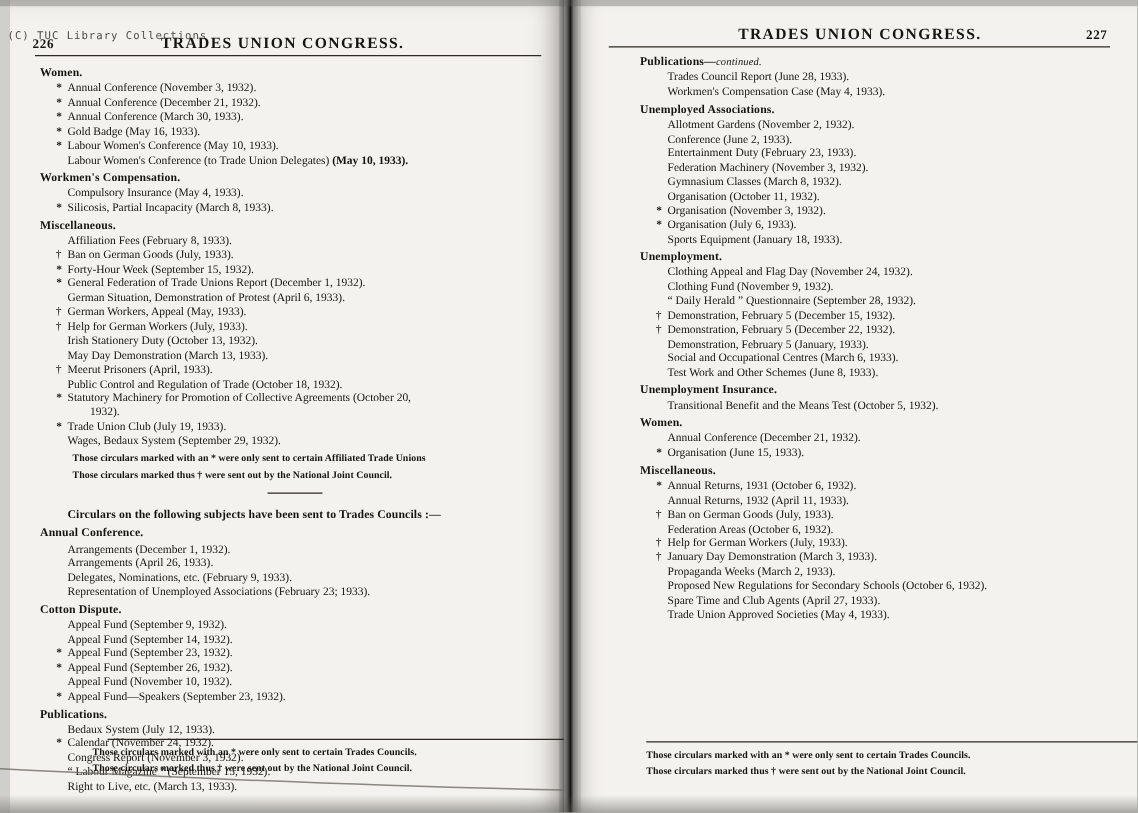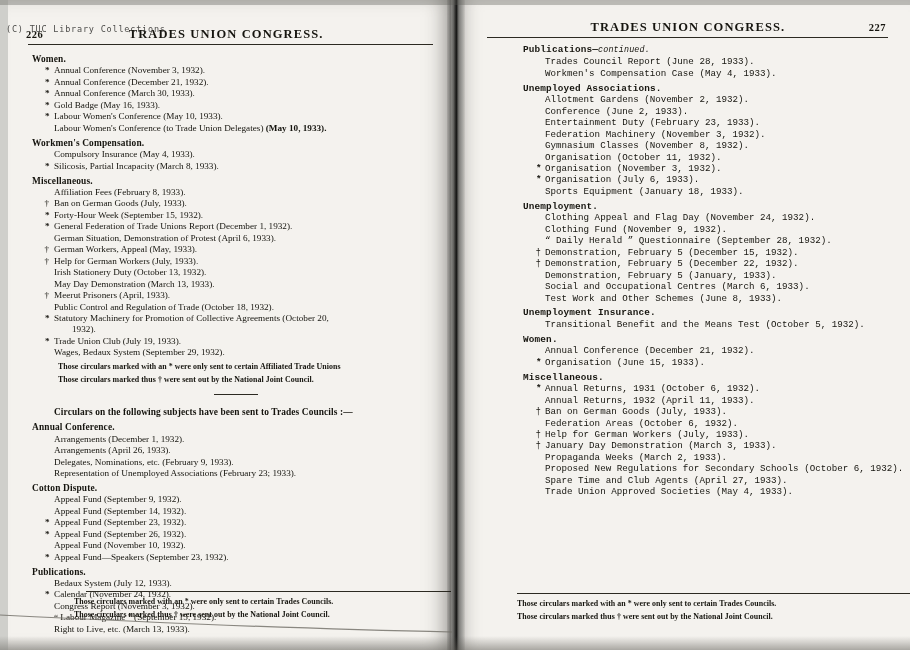--- a/index.html
+++ b/index.html
@@ -97,21 +97,21 @@
   
   .col {
     position: absolute;
     font-size: 9.2px;
     line-height: 11.45px;
     color: #15140e;
     white-space: nowrap;
   }
   .page.left  .col { left: 24px; right: 12px; top: 54px; }
   .page.right .col { left: 508px; right: 10px; top: 44px; }
-  .page.right .col { left: 60px; font-family: Liberation Mono, monospace; }
+  .page.right .col { left: 49px; }
 
   .heading {
     font-weight: bold;
     font-size: 9.4px;
     letter-spacing: .15px;
     margin-top: 3.5px;
   }
   .heading:first-child { margin-top: 0; }
   .heading .cont {
     font-weight: normal;
@@ -248,21 +248,21 @@
     <div class="rule head"></div>
     <div class="col" id="col-right">
         <div class="heading"><span>Publications—</span><span class="cont">continued.</span></div>
         <div class="item"><span>Trades Council Report (June 28, 1933).</span></div>
         <div class="item"><span>Workmen's Compensation Case (May 4, 1933).</span></div>
         <div class="heading"><span>Unemployed Associations.</span></div>
         <div class="item"><span>Allotment Gardens (November 2, 1932).</span></div>
         <div class="item"><span>Conference (June 2, 1933).</span></div>
         <div class="item"><span>Entertainment Duty (February 23, 1933).</span></div>
         <div class="item"><span>Federation Machinery (November 3, 1932).</span></div>
-        <div class="item"><span>Gymnasium Classes (November 8, 1932).</span></div>
+        <div class="item"><span>Gymnasium Classes (March 8, 1932).</span></div>
         <div class="item"><span>Organisation (October 11, 1932).</span></div>
         <div class="item"><span class="mark">*</span><span>Organisation (November 3, 1932).</span></div>
         <div class="item"><span class="mark">*</span><span>Organisation (July 6, 1933).</span></div>
         <div class="item"><span>Sports Equipment (January 18, 1933).</span></div>
         <div class="heading"><span>Unemployment.</span></div>
         <div class="item"><span>Clothing Appeal and Flag Day (November 24, 1932).</span></div>
         <div class="item"><span>Clothing Fund (November 9, 1932).</span></div>
         <div class="item"><span>“ Daily Herald ” Questionnaire (September 28, 1932).</span></div>
         <div class="item"><span class="mark dag">†</span><span>Demonstration, February 5 (December 15, 1932).</span></div>
         <div class="item"><span class="mark dag">†</span><span>Demonstration, February 5 (December 22, 1932).</span></div>

